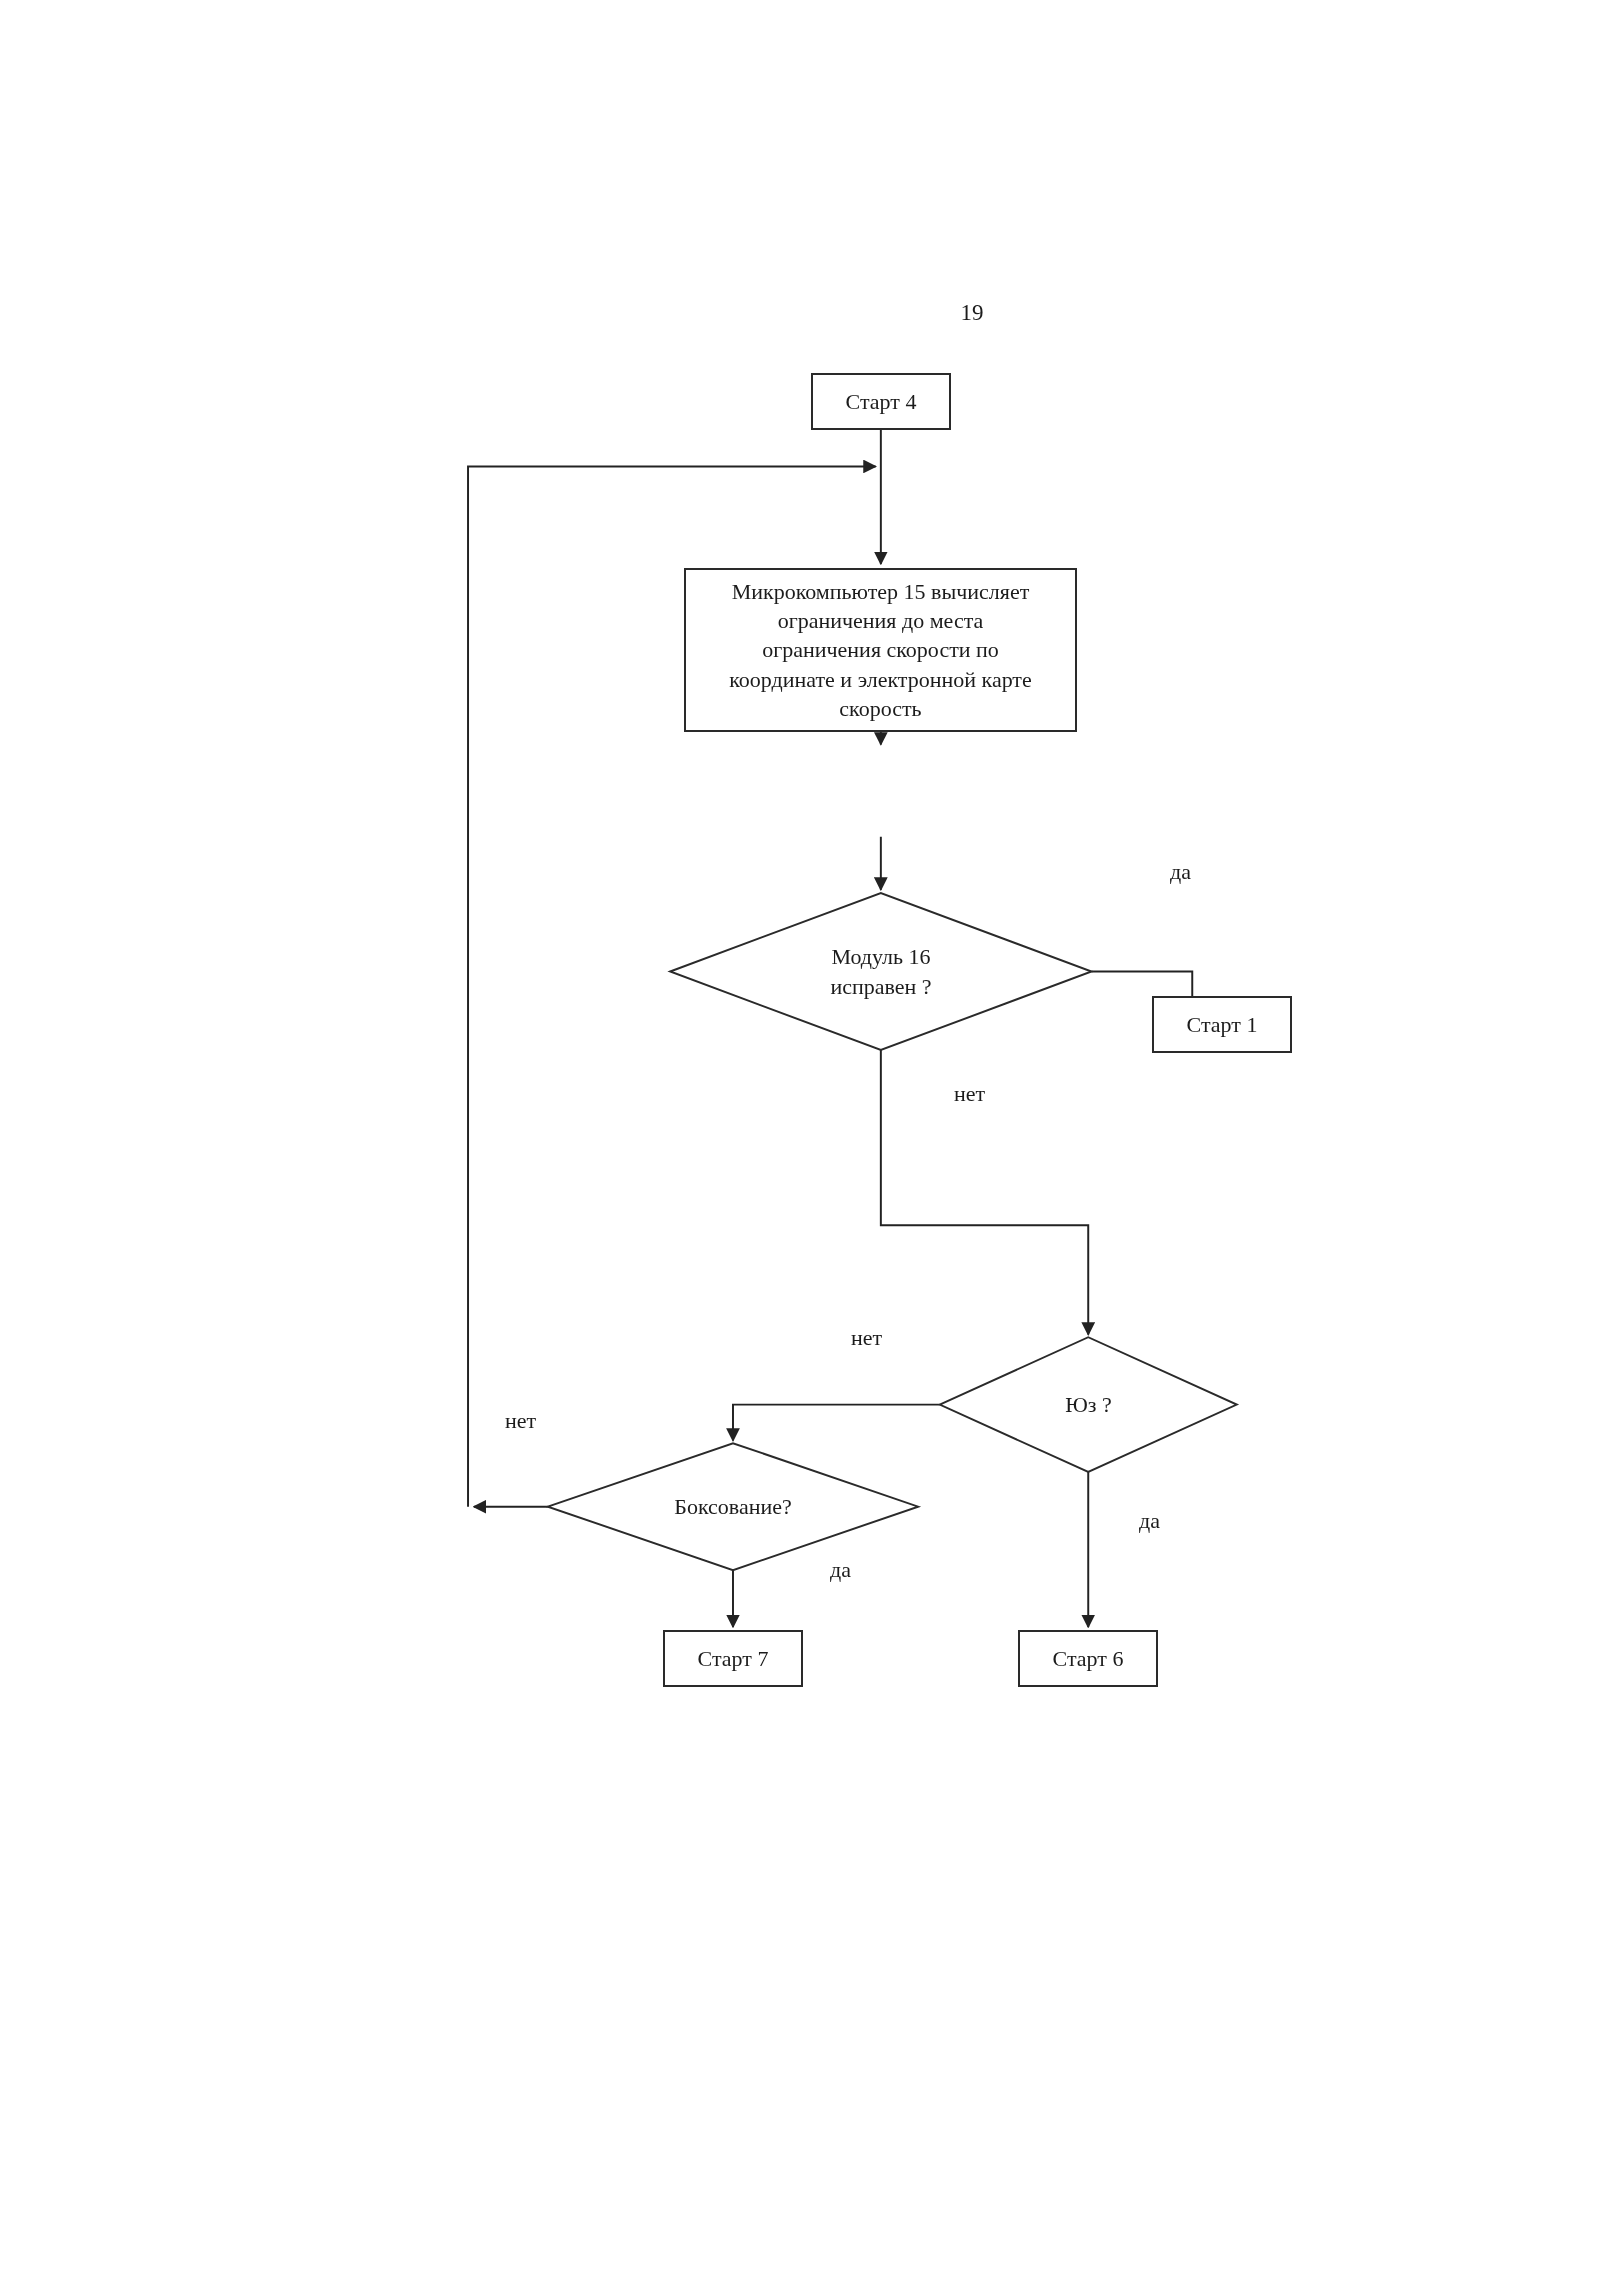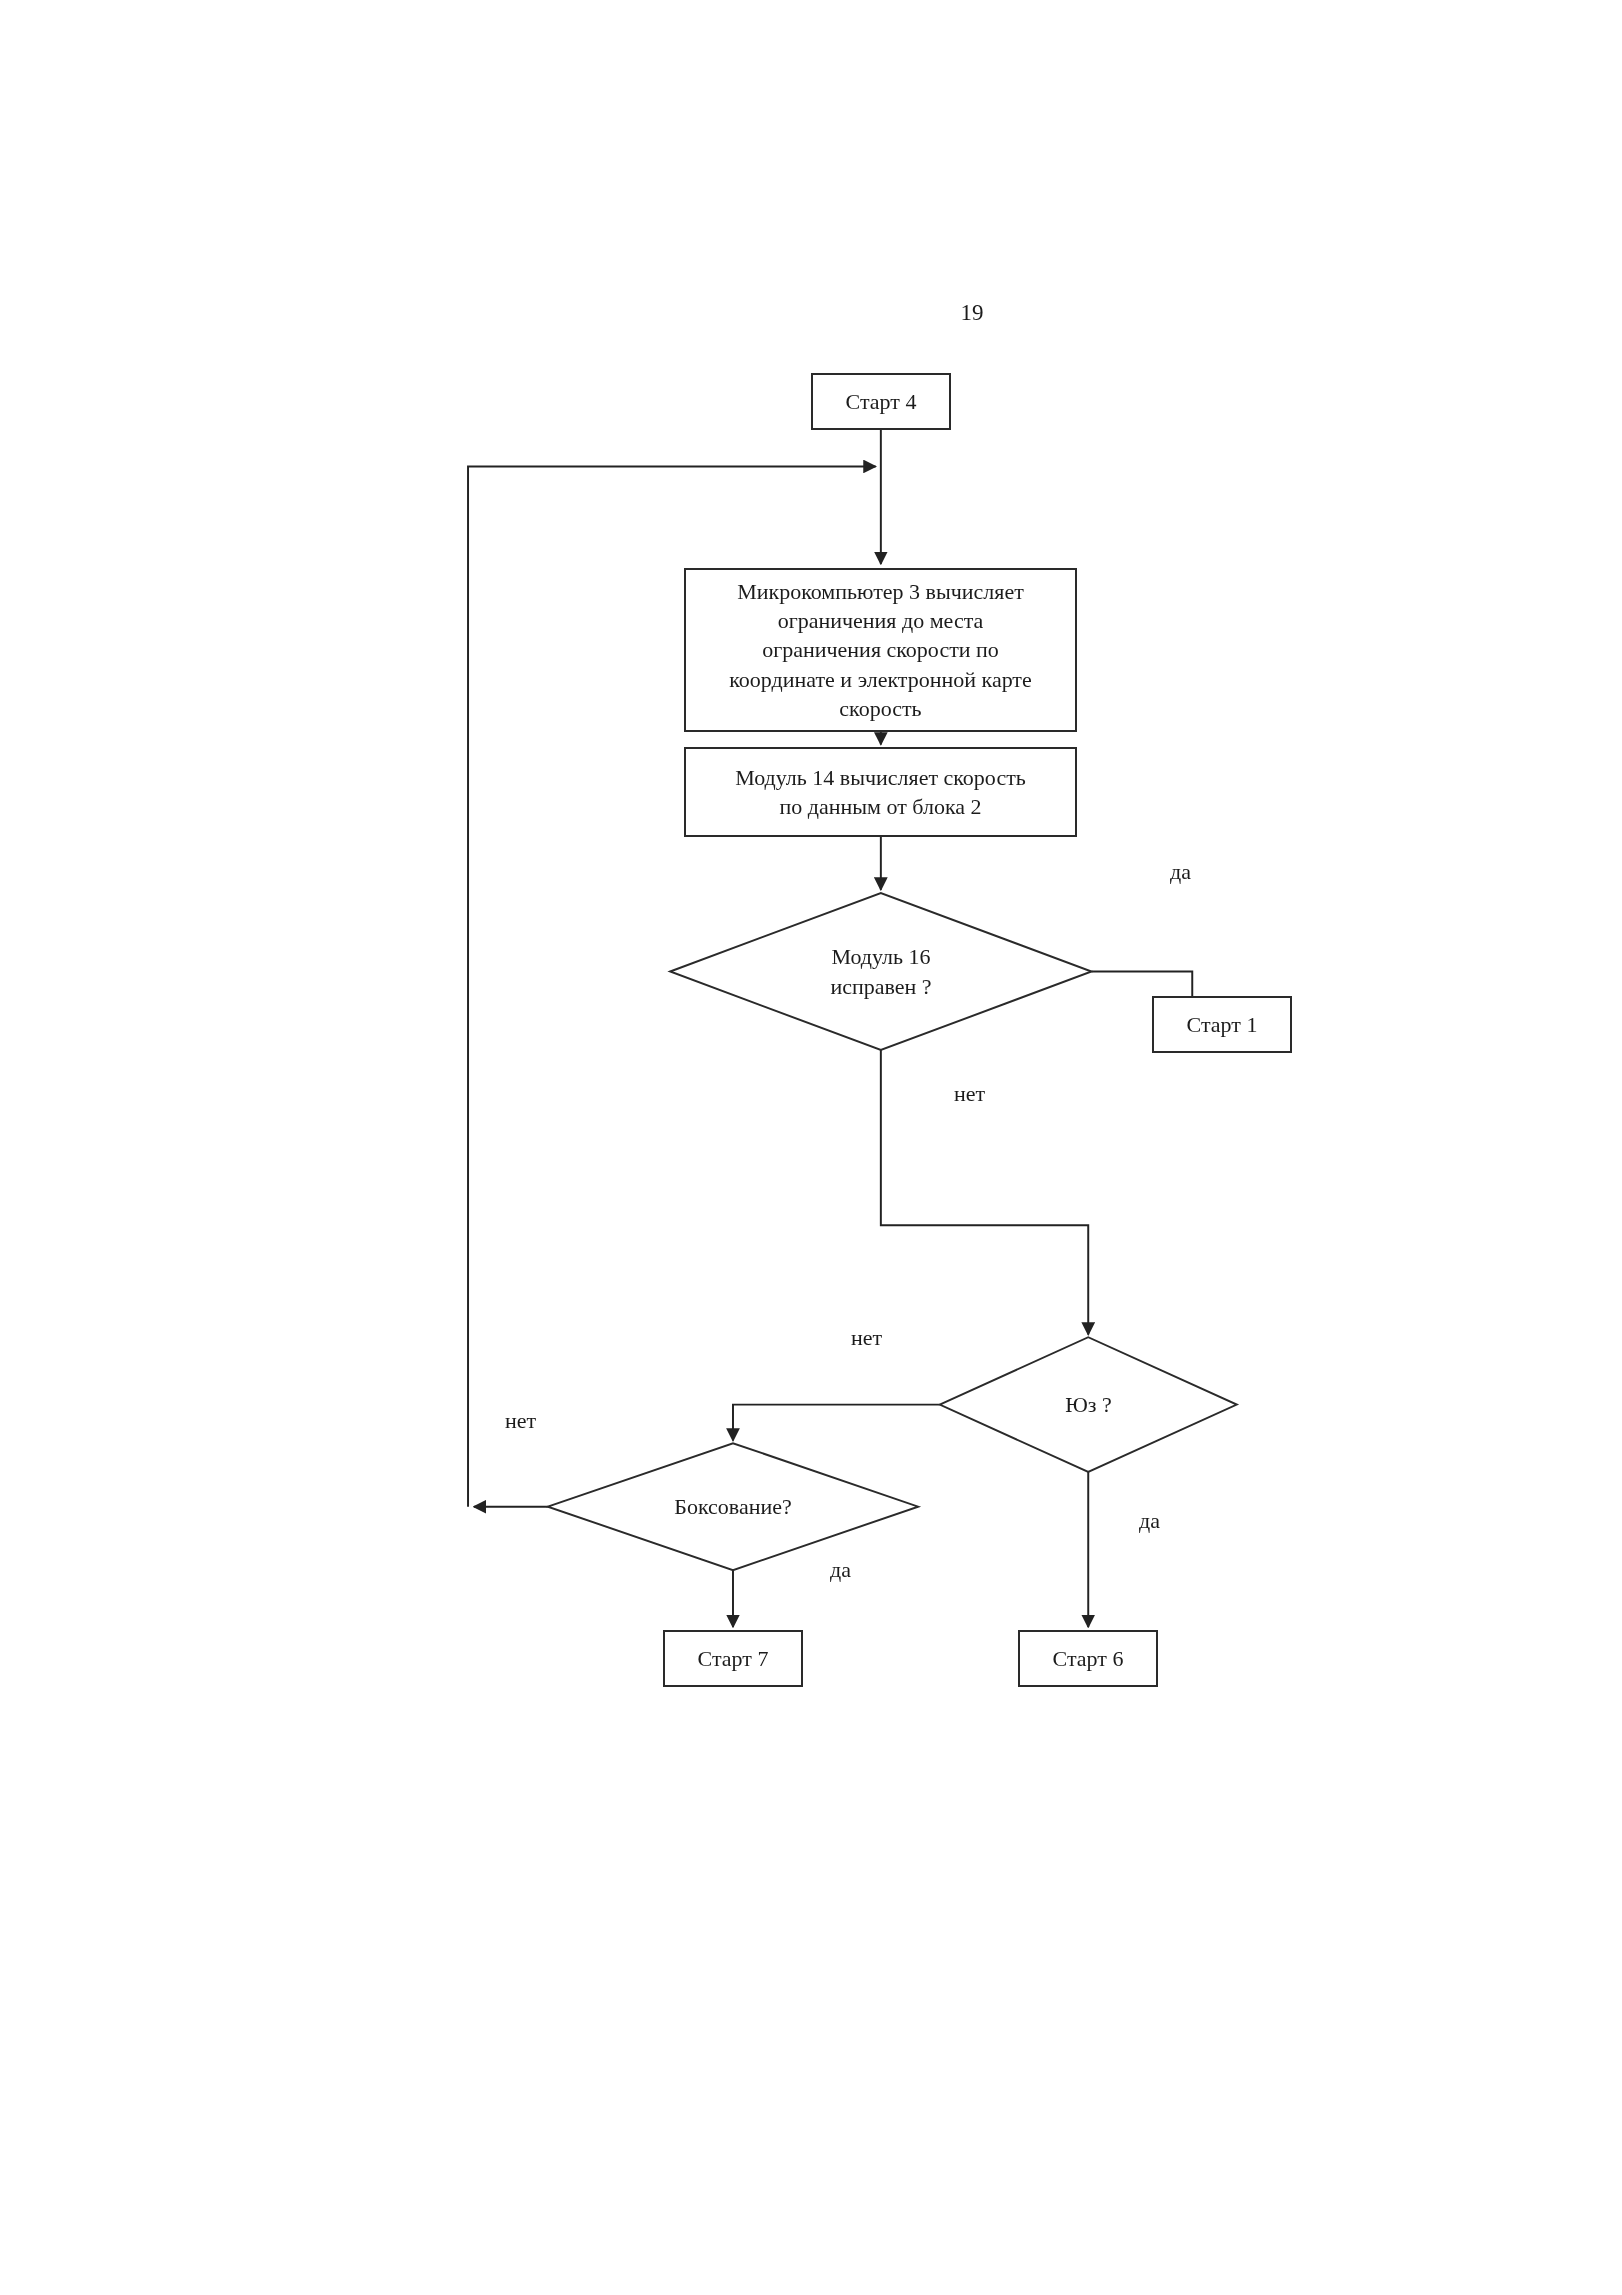--- a/index.html
+++ b/index.html
@@ -99,31 +99,27 @@
     </g>
   </svg>
 
   <div class="page-number" style="left:936px; top:300px; width:72px;">19</div>
 
   <div class="node" style="left:811px; top:373px; width:140px; height:57px;">
     <div class="tline">Старт 4</div>
   </div>
 
   <div class="node" style="left:684px; top:568px; width:393px; height:164px;">
-    <div class="tline">Микрокомпьютер 3 вычисляет</div>
+    <div class="tline">Микрокомпьютер 15 вычисляет</div>
     <div class="tline">ограничения до места</div>
     <div class="tline">ограничения скорости по</div>
     <div class="tline">координате и электронной карте</div>
     <div class="tline">скорость</div>
   </div>
 
-  <div class="node" style="left:684px; top:747px; width:393px; height:90px;">
-    <div class="tline">Модуль 14  вычисляет скорость</div>
-    <div class="tline">по данным от блока 2</div>
-  </div>
 
   <div class="node" style="left:1122px; top:996px; width:140px; height:57px;margin-left:30px;">
     <div class="tline">Старт 1</div>
   </div>
 
   <div class="node" style="left:663px; top:1630px; width:140px; height:57px;">
     <div class="tline">Старт 7</div>
   </div>
 
   <div class="node" style="left:1018px; top:1630px; width:140px; height:57px;">

